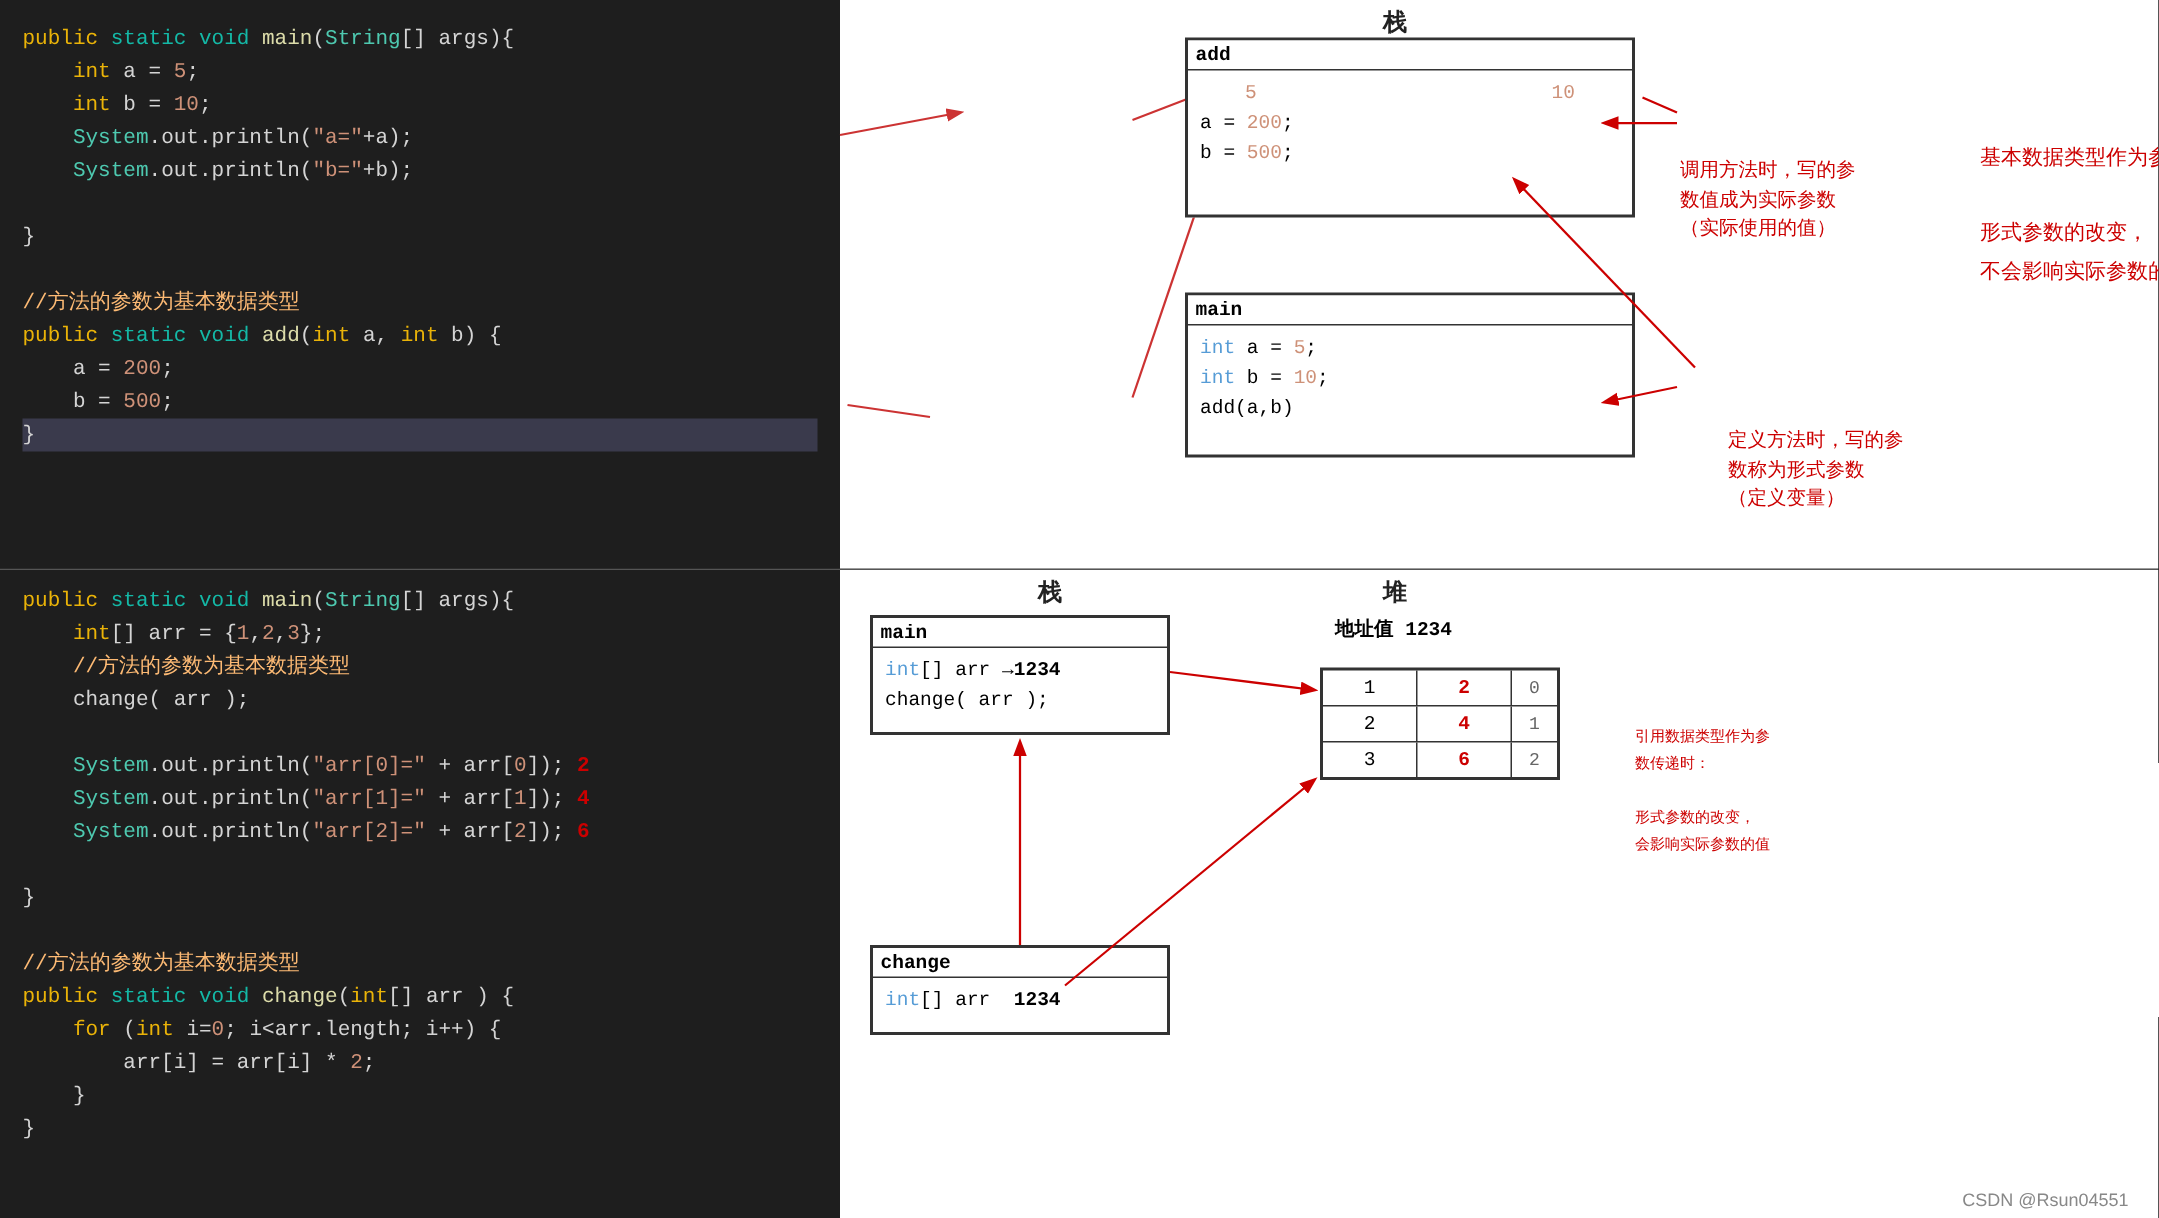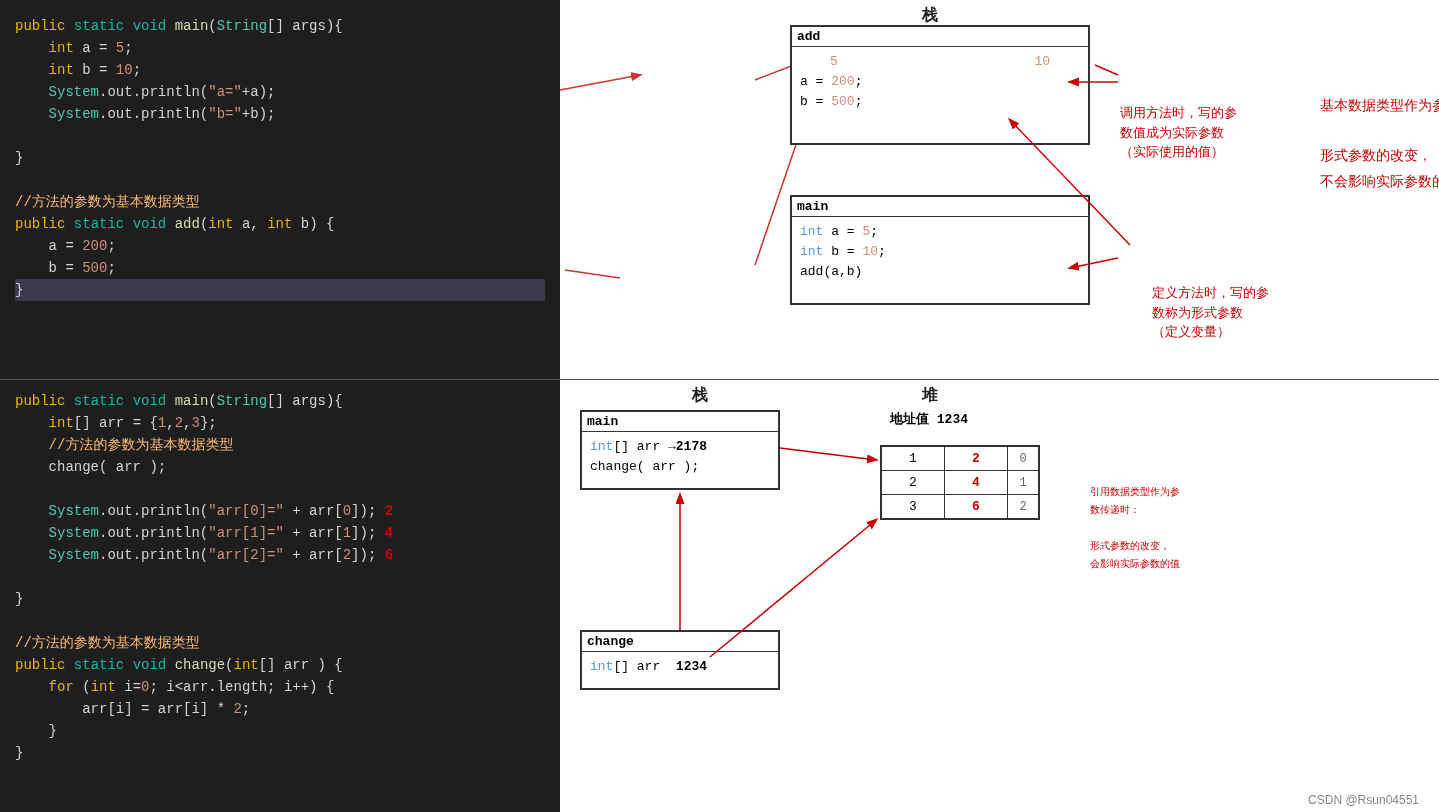--- a/index.html
+++ b/index.html
@@ -240,21 +240,21 @@
 
     <div class="diagram-area" style="position:relative; background:#ffffff; flex:1;">
 
       <div style="position:absolute; top:5px; left:60px; font-family:Arial,sans-serif; font-size:16px; font-weight:bold; color:#222; text-align:center; width:160px;">栈</div>
 
       <div style="position:absolute; top:5px; left:290px; font-family:Arial,sans-serif; font-size:16px; font-weight:bold; color:#222; text-align:center; width:160px;">堆</div>
 
       <div class="frame-box" style="left:20px; top:30px; width:200px; min-height:80px;">
         <div class="frame-title">main</div>
         <div class="frame-content">
-          <div><span style="color:#569cd6;">int</span>[] arr <span style="color:#000; font-weight:bold;">→2178</span></div>
+          <div><span style="color:#569cd6;">int</span>[] arr <span style="color:#000; font-weight:bold;">→1234</span></div>
           <div>change( arr );</div>
         </div>
       </div>
 
       <div class="frame-box" style="left:20px; top:250px; width:200px; min-height:60px;">
         <div class="frame-title">change</div>
         <div class="frame-content">
           <div><span style="color:#569cd6;">int</span>[] arr &nbsp;<span style="color:#000; font-weight:bold;">1234</span></div>
         </div>
       </div>

